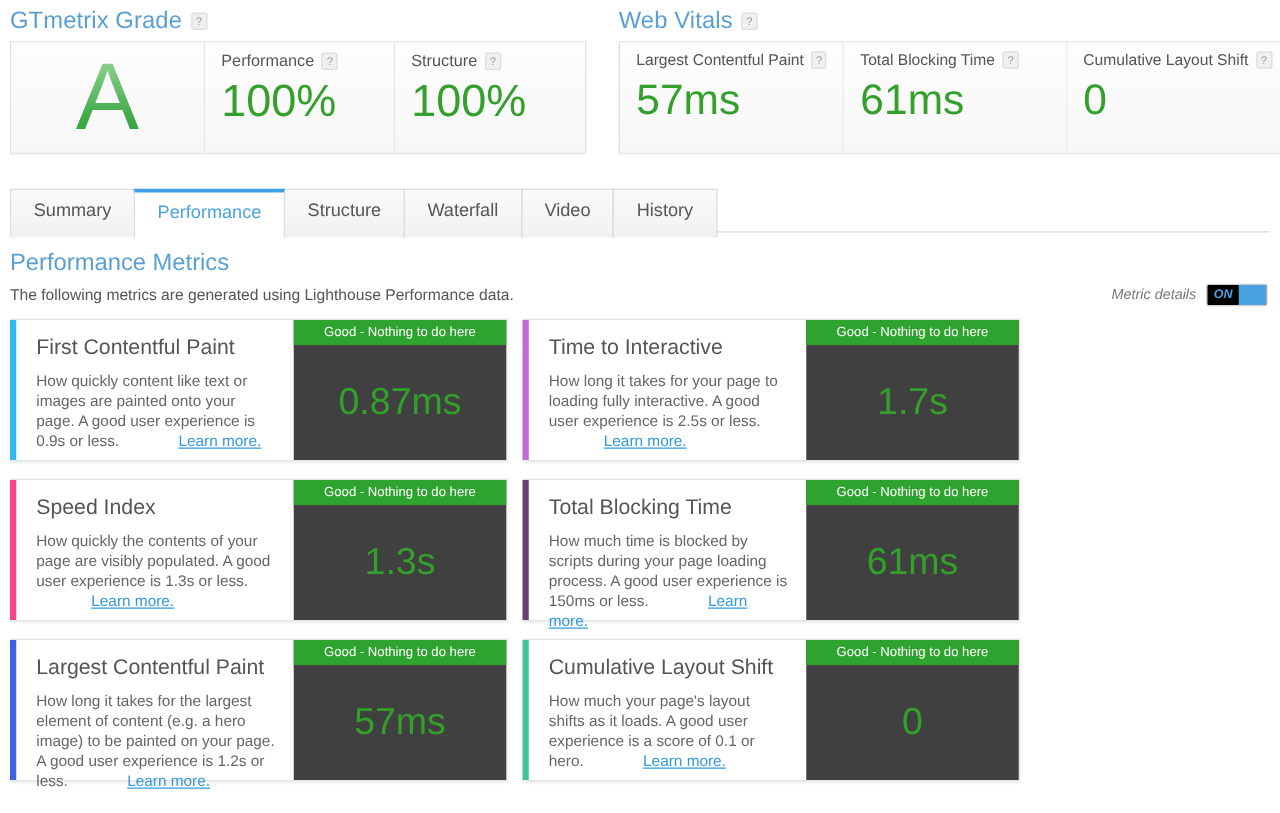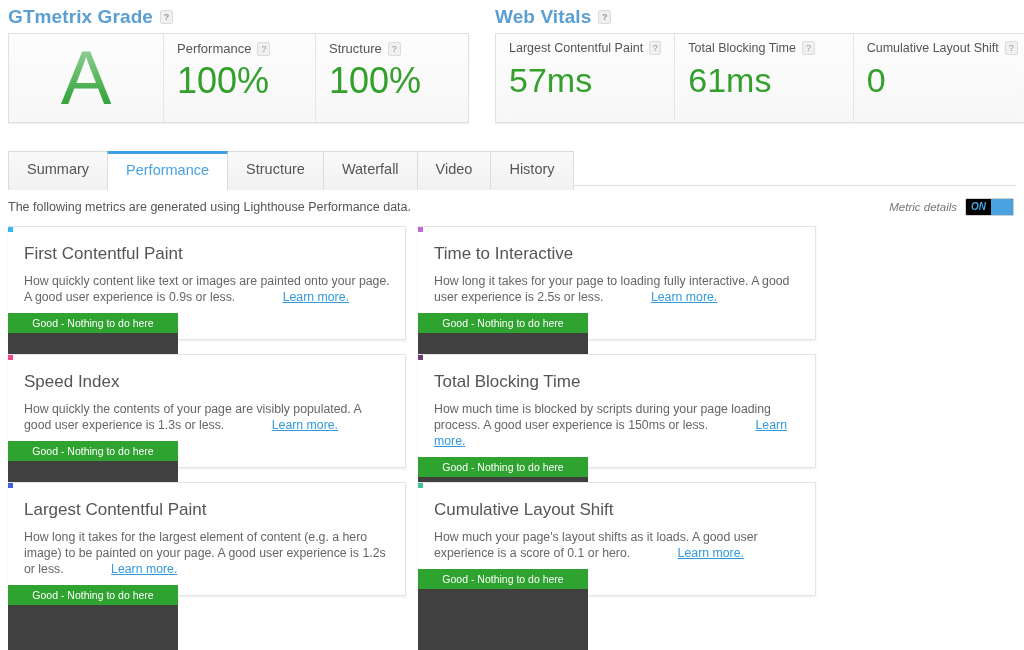--- a/index.html
+++ b/index.html
@@ -14,21 +14,21 @@
 
   
   .top-region { display: flex; padding: 0 8px; gap: 26px; }
   .top-block { }
   .block-grade { width: 462px; }
   .block-vitals { width: 538px; }
 
   .block-title {
     font-size: 19px;
     color: #5a9fd4;
-    font-weight: bold;
+    font-weight: normal;
     padding: 6px 0 5px 0;
     display: flex; align-items: center; gap: 7px;
     letter-spacing: 0.1px;
   }
   .qmark {
     display: inline-block;
     width: 13px; height: 14px;
     background: #f0f0f0;
     border: 1px solid #dcdcdc;
     border-radius: 2px;
@@ -155,21 +155,20 @@
   .card {
     width: 398px;
     height: 114px;
     margin-bottom: 14px;
     background: #fff;
     border: 1px solid #e4e4e4;
     border-left: none;
     display: flex;
     box-shadow: 0 1px 2px rgba(0,0,0,0.08);
     position: relative;
-    flex-direction: column;
   }
   .accent { width: 5px; flex: 0 0 5px; }
   .card-body {
     flex: 1;
     padding: 12px 14px 8px 16px;
     min-width: 0;
   }
   .card-title {
     font-size: 17px; color: #555; font-weight: normal;
     margin-bottom: 9px; white-space: nowrap;
@@ -267,20 +266,21 @@
 <div class="tabs" id="tabs">
     <div class="tab">Summary</div>
     <div class="tab active">Performance</div>
     <div class="tab">Structure</div>
     <div class="tab">Waterfall</div>
     <div class="tab">Video</div>
     <div class="tab">History</div>
   </div>
 
 <div class="section-head">
+  <div class="section-title">Performance Metrics</div>
   <div class="section-sub">The following metrics are generated using Lighthouse Performance data.</div>
 </div>
 
 <div class="toggle-row">
   <span class="toggle-label">Metric details</span>
   <span class="toggle">
     <span class="toggle-text">ON</span>
     <span class="toggle-knob"></span>
   </span>
 </div>

